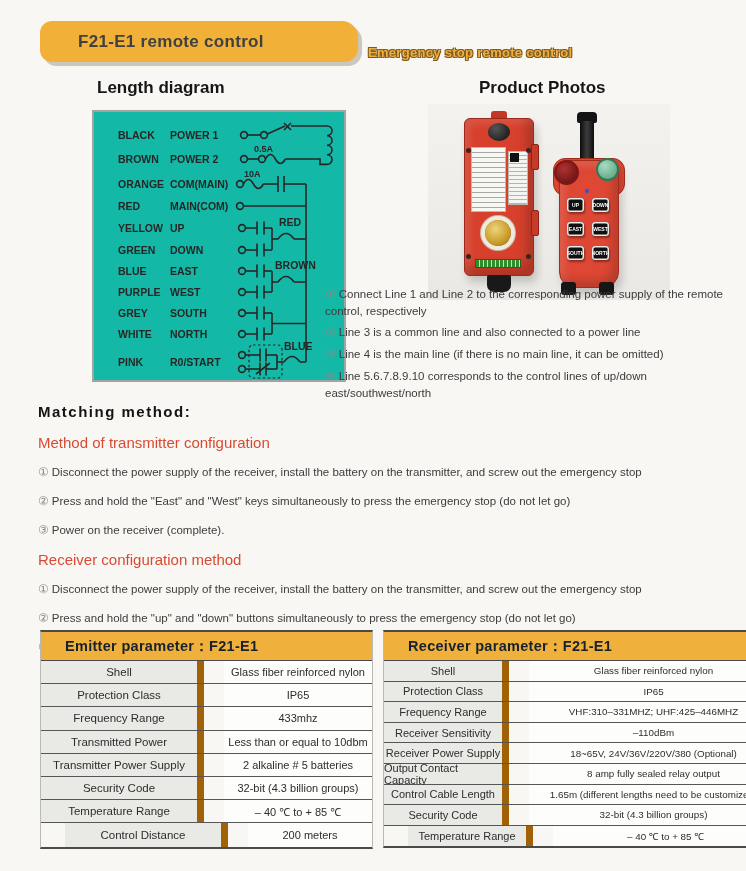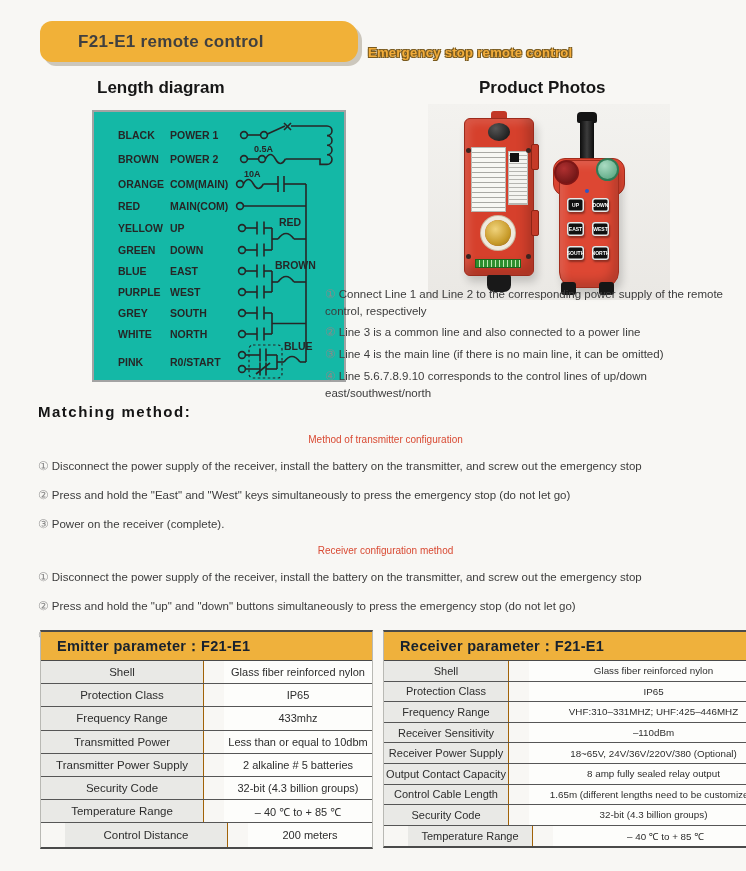--- a/index.html
+++ b/index.html
@@ -80,34 +80,34 @@
   .tx-foot { position:absolute; width:15px; height:13px; background:#161616; border-radius:3px; top:170px; }
   .tx-foot.f1 { left:7px; } .tx-foot.f2 { left:45px; }
   
   .wiring-method { position:absolute; left:325px; top:286px; width:414px; }
   .wm-heading { font-size:16px; font-weight:bold; color:#141414; margin:0 0 9px 0; }
   .step { font-size:11.5px; color:#3c3c3c; line-height:1.42; margin:0 0 5px 0; }
   .step .num { color:#8a8a8a; font-size:12px; margin-right:3px; }
   
   .matching { position:absolute; left:38px; top:403px; width:695px; }
   .mm-heading { font-size:15px; font-weight:bold; color:#141414; letter-spacing:1.5px; margin:0 0 14px 0; }
-  .mm-sub { font-size:10px; color:#d94a33; margin:12px 0 13px 0;text-align:center; }
+  .mm-sub { font-size:15px; color:#d94a33; margin:12px 0 13px 0; }
   .matching .step { margin:0 0 12px 0; }
   
   .param-table { position:absolute; top:630px; border-top:2px solid #4a4a4a; border-bottom:2px solid #4a4a4a;
     border-left:1px solid #b9b9b4; border-right:1px solid #b9b9b4; box-sizing:border-box; }
   .t-emitter { left:40px; width:333px; }
   .t-receiver { left:383px; width:396px; }
-  .param-header { background:#efb13c; height:29px; display:flex; align-items:center; padding-left:16px;
+  .param-header { background:#efb13c; height:29px; display:flex; align-items:center; padding-left:24px;
     font-weight:bold; font-size:14.5px; color:#18222e; border-bottom:1px solid #4a4a4a; box-sizing:border-box; letter-spacing:.3px; }
   .param-row { display:flex; border-bottom:1px solid #565656; box-sizing:border-box; }
   .param-row:last-child { border-bottom:none;padding-left:24px; }
   .t-emitter .param-row { height:23.2px; }
   .t-receiver .param-row { height:20.6px; }
-  .param-row .k { width:163px; background:#e9e9e6; border-right:1px solid #a16207; box-sizing:border-box;
+  .param-row .k { width:163px; background:#e9e9e6; border-right:7px solid #a16207; box-sizing:border-box;
     display:flex; align-items:center; justify-content:center; font-size:11.5px; color:#2d2d2d; }
   .t-receiver .param-row .k { width:125px; font-size:11px; }
   .param-row .v { flex:1; background:#fdfdfb; display:flex; align-items:center; justify-content:center;
     font-size:11px; color:#2d2d2d; white-space:nowrap;margin-left:20px; }
   .t-receiver .param-row .v { font-size:9.8px; }
 </style>
 </head>
 <body>
 
 <div>

